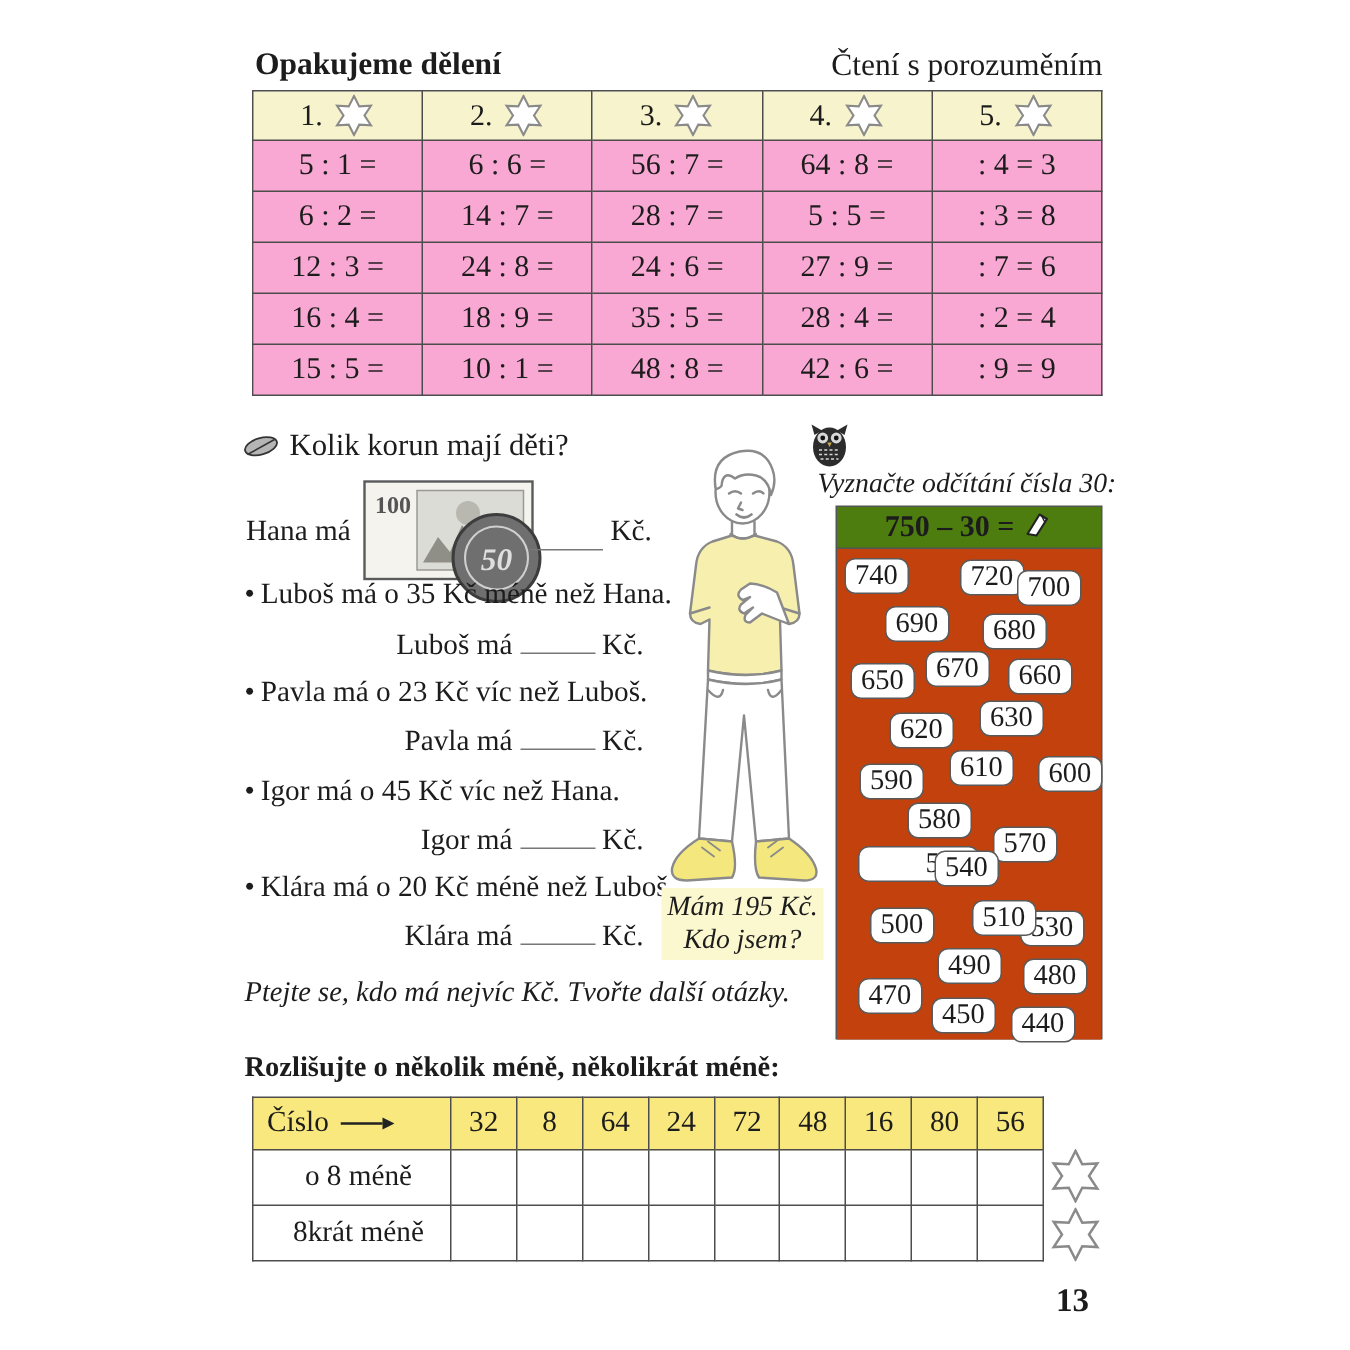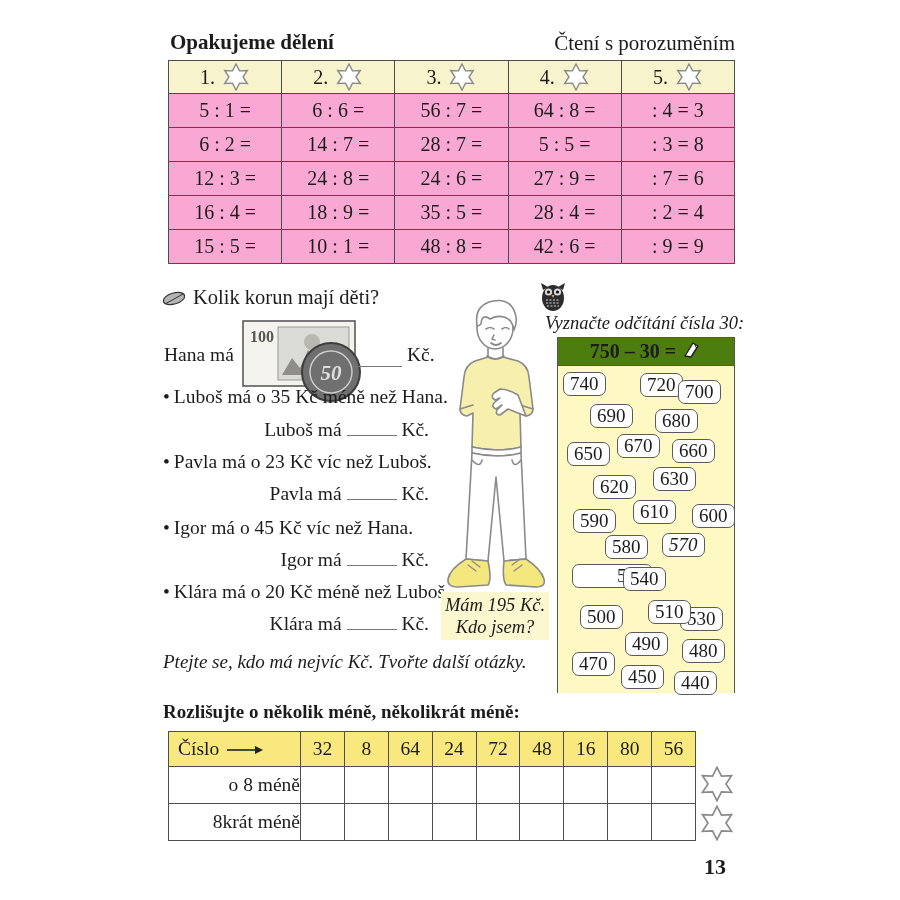--- a/index.html
+++ b/index.html
@@ -26,30 +26,30 @@
   .line{font-size:19.5px;white-space:nowrap;}
   .blank{display:inline-block;width:50px;border-bottom:1.3px solid #777;height:16px;vertical-align:baseline;}
   .ansline{width:266px;text-align:right;}
   .bullet-dot{margin-right:4px;}
 
   
   .hl{background:#fbf7cf;padding:1px 5px;}
   .attn-box{left:557px;top:337px;width:178px;height:356px;border:1.5px solid #555;box-sizing:border-box;}
   .attn-eq{height:27px;border-bottom:1.5px solid #555;display:flex;align-items:center;justify-content:center;
            gap:6px;font-size:20px;font-weight:bold;background:#4d7c0f;}
-  .scatter{position:relative;width:100%;height:327px;background:#fef9c3;}
+  .scatter{position:relative;width:100%;height:327px;background:#c2410c;}
   .chip{position:absolute;background:#fff;border:1.6px solid #5a5a5a;border-radius:7px;
         font-size:19px;line-height:22px;padding:0 6px;min-width:28px;text-align:center;}
 
   
   table.bottab{border-collapse:collapse;table-layout:fixed;width:527px;}
   table.bottab td,table.bottab th{border:1.4px solid #4d4d4d;font-size:19.5px;font-weight:normal;
         height:34px;text-align:center;vertical-align:middle;background:#fff;padding:0;}
   table.bottab th{background:#f9e87e;}
-  table.bottab td.rowlab,table.bottab th.corner{text-align:right;padding-left:9px;}
+  table.bottab td.rowlab,table.bottab th.corner{text-align:center;padding-left:9px;}
   table.bottab td.fill{height:36px;}
   .corner-inner{display:flex;align-items:center;gap:8px;}
 
   .speech{left:438px;top:592px;width:114px;text-align:center;font-size:18.5px;font-style:italic;line-height:22px;}
   .speech .hl{display:inline-block;padding:2px 4px;}
   .pagenum{left:695px;top:854px;width:40px;text-align:center;font-size:22px;font-weight:bold;}
 </style>
 </head>
 <body>
 
@@ -251,21 +251,21 @@
         <div class="chip" style="left: 97px; top: 43px;">680</div>
         <div class="chip" style="left: 59px; top: 68px;">670</div>
         <div class="chip" style="left: 114px; top: 73px;">660</div>
         <div class="chip" style="left: 9px; top: 76px;">650</div>
         <div class="chip" style="left: 95px; top: 101px;">630</div>
         <div class="chip" style="left: 35px; top: 109px;">620</div>
         <div class="chip" style="left: 75px; top: 134px;">610</div>
         <div class="chip" style="left: 134px; top: 138px;">600</div>
         <div class="chip" style="left: 15px; top: 143px;">590</div>
         <div class="chip" style="left: 47px; top: 169px;">580</div>
-        <div class="chip" style="left: 104px; top: 167px; font-style: italic;">570</div>
+        <div class="chip" style="left: 104px; top: 185px;">570</div>
         <div class="chip" style="left: 14px; top: 198px; padding-left: 44px;">550</div>
         <div class="chip" style="left: 65px; top: 201px;">540</div>
         <div class="chip" style="left: 122px; top: 209px; margin-top: 32px;">530</div>
         <div class="chip" style="left: 90px; top: 234px;">510</div>
         <div class="chip" style="left: 22px; top: 239px;">500</div>
         <div class="chip" style="left: 67px; top: 266px;">490</div>
         <div class="chip" style="left: 124px; top: 273px;">480</div>
         <div class="chip" style="left: 14px; top: 286px;">470</div>
         <div class="chip" style="left: 63px; top: 299px;">450</div>
         <div class="chip" style="left: 116px; top: 305px;">440</div>

